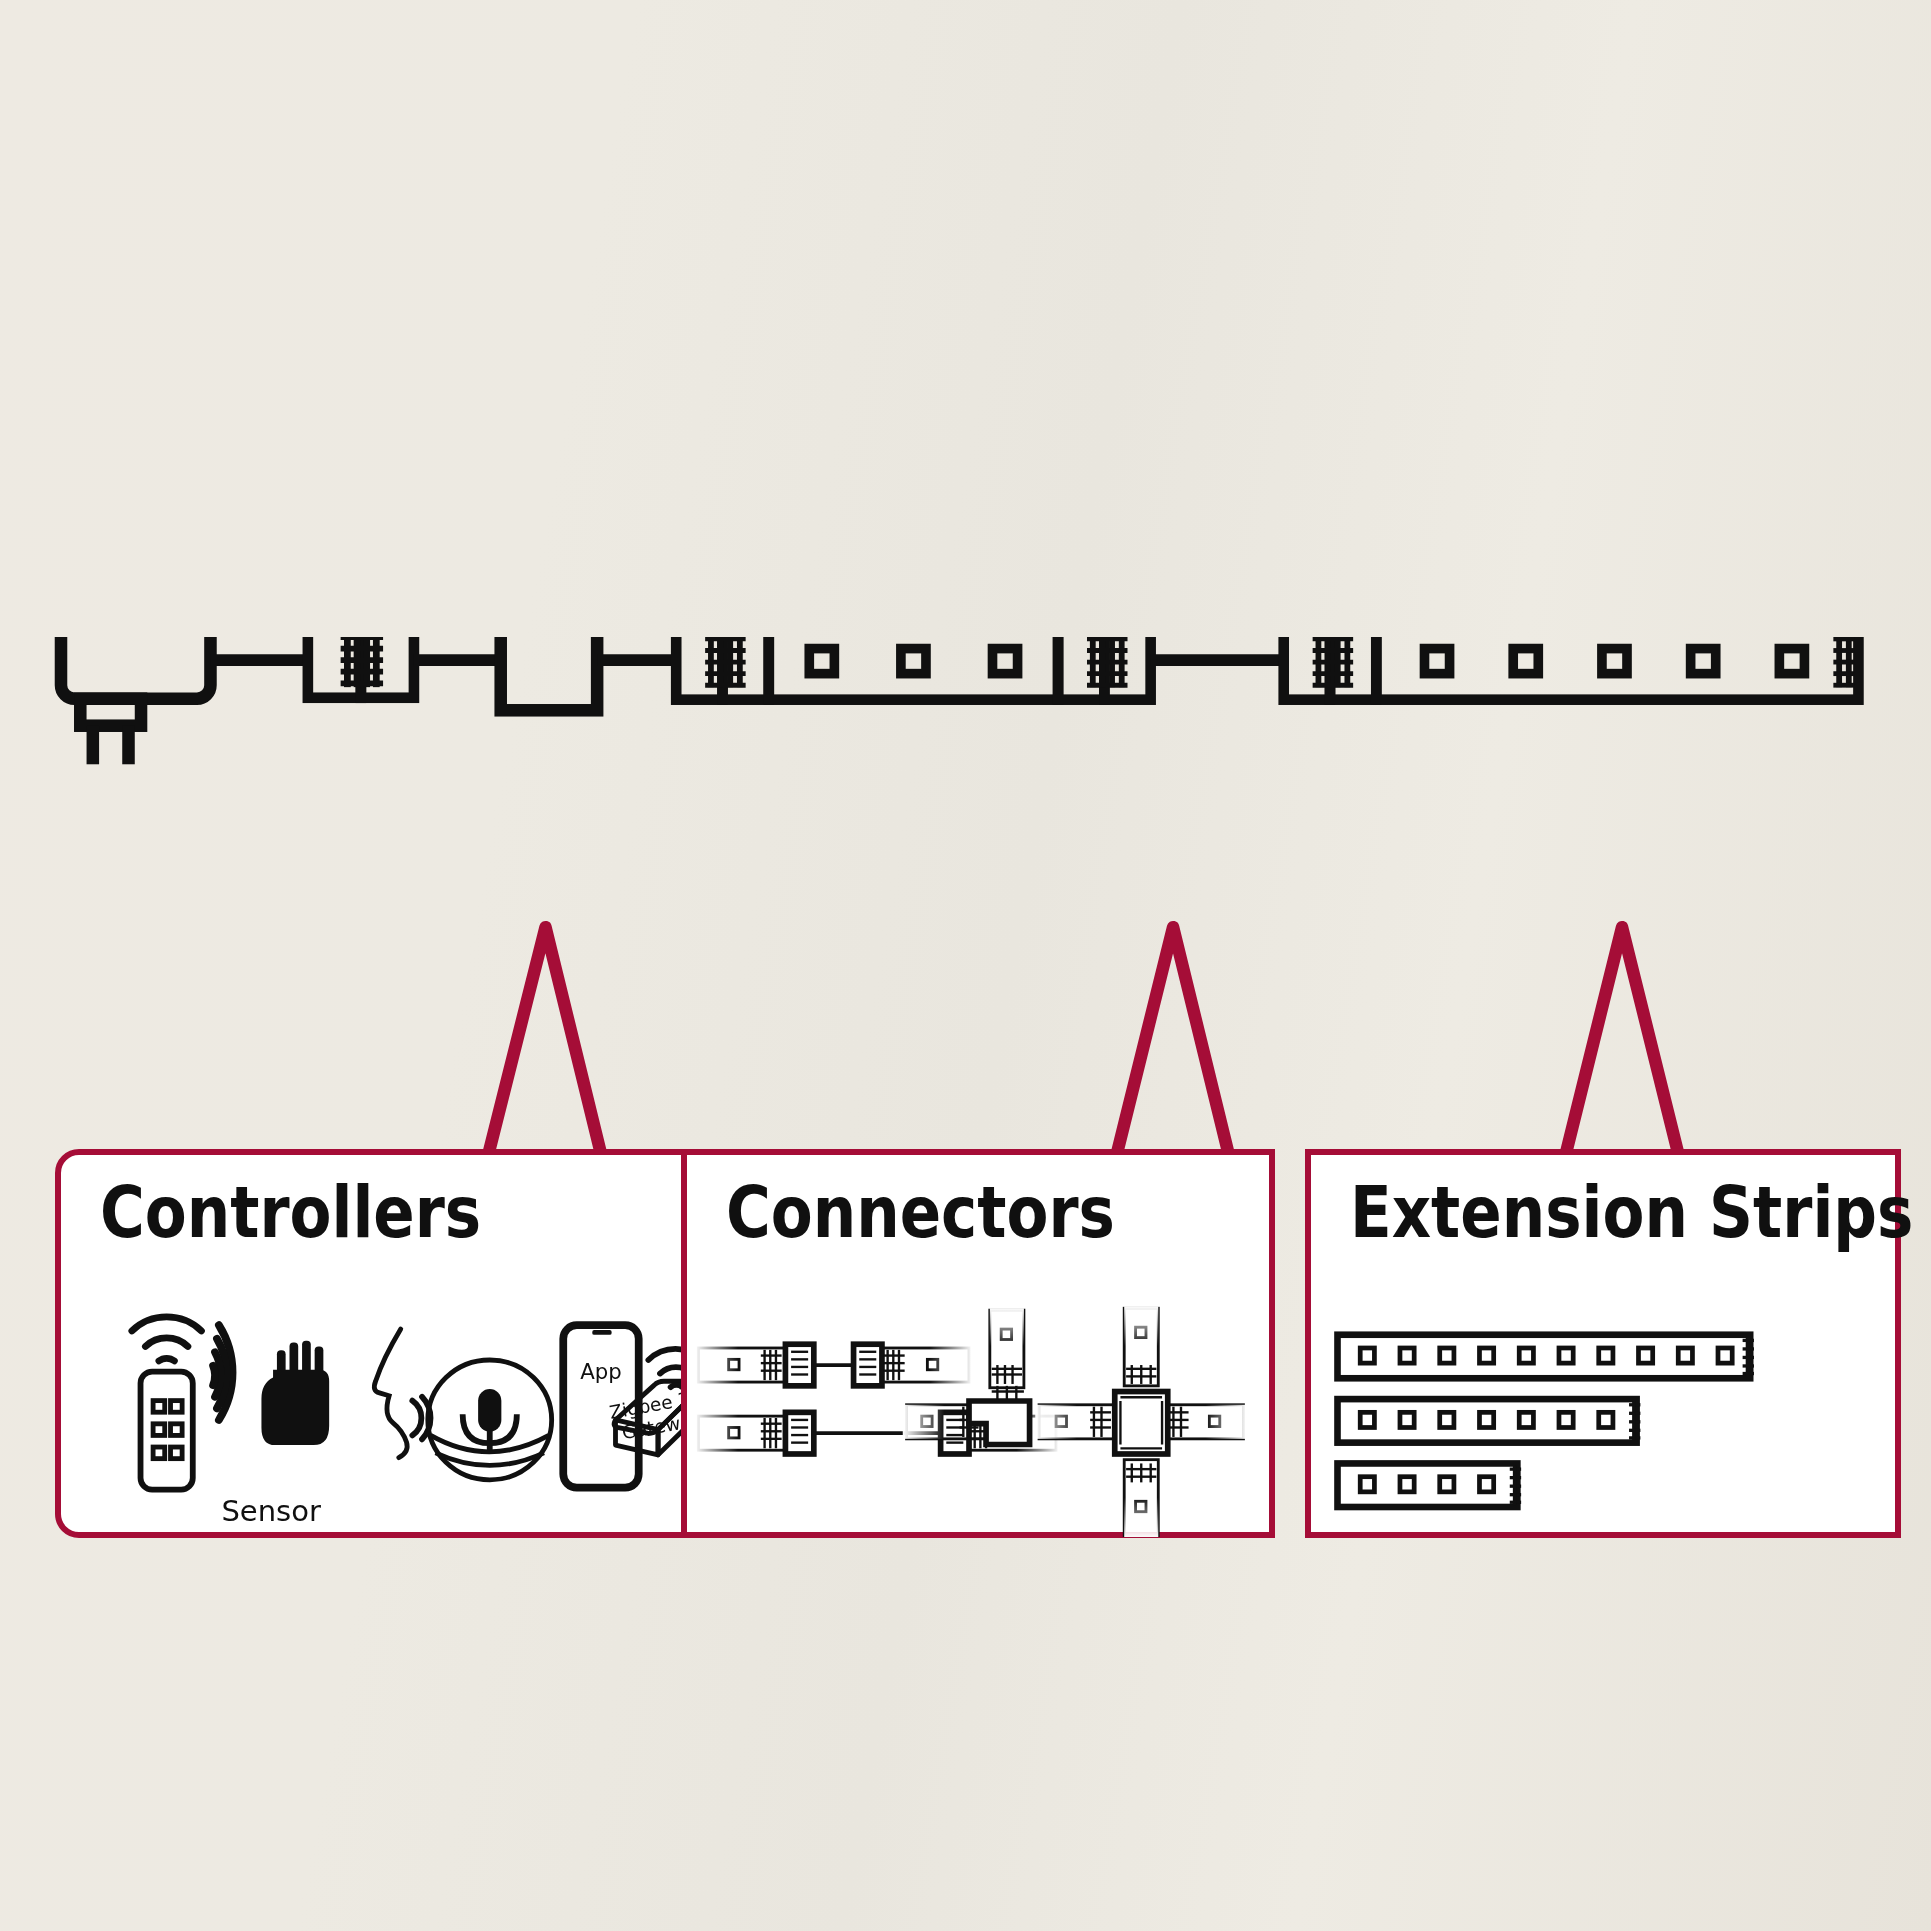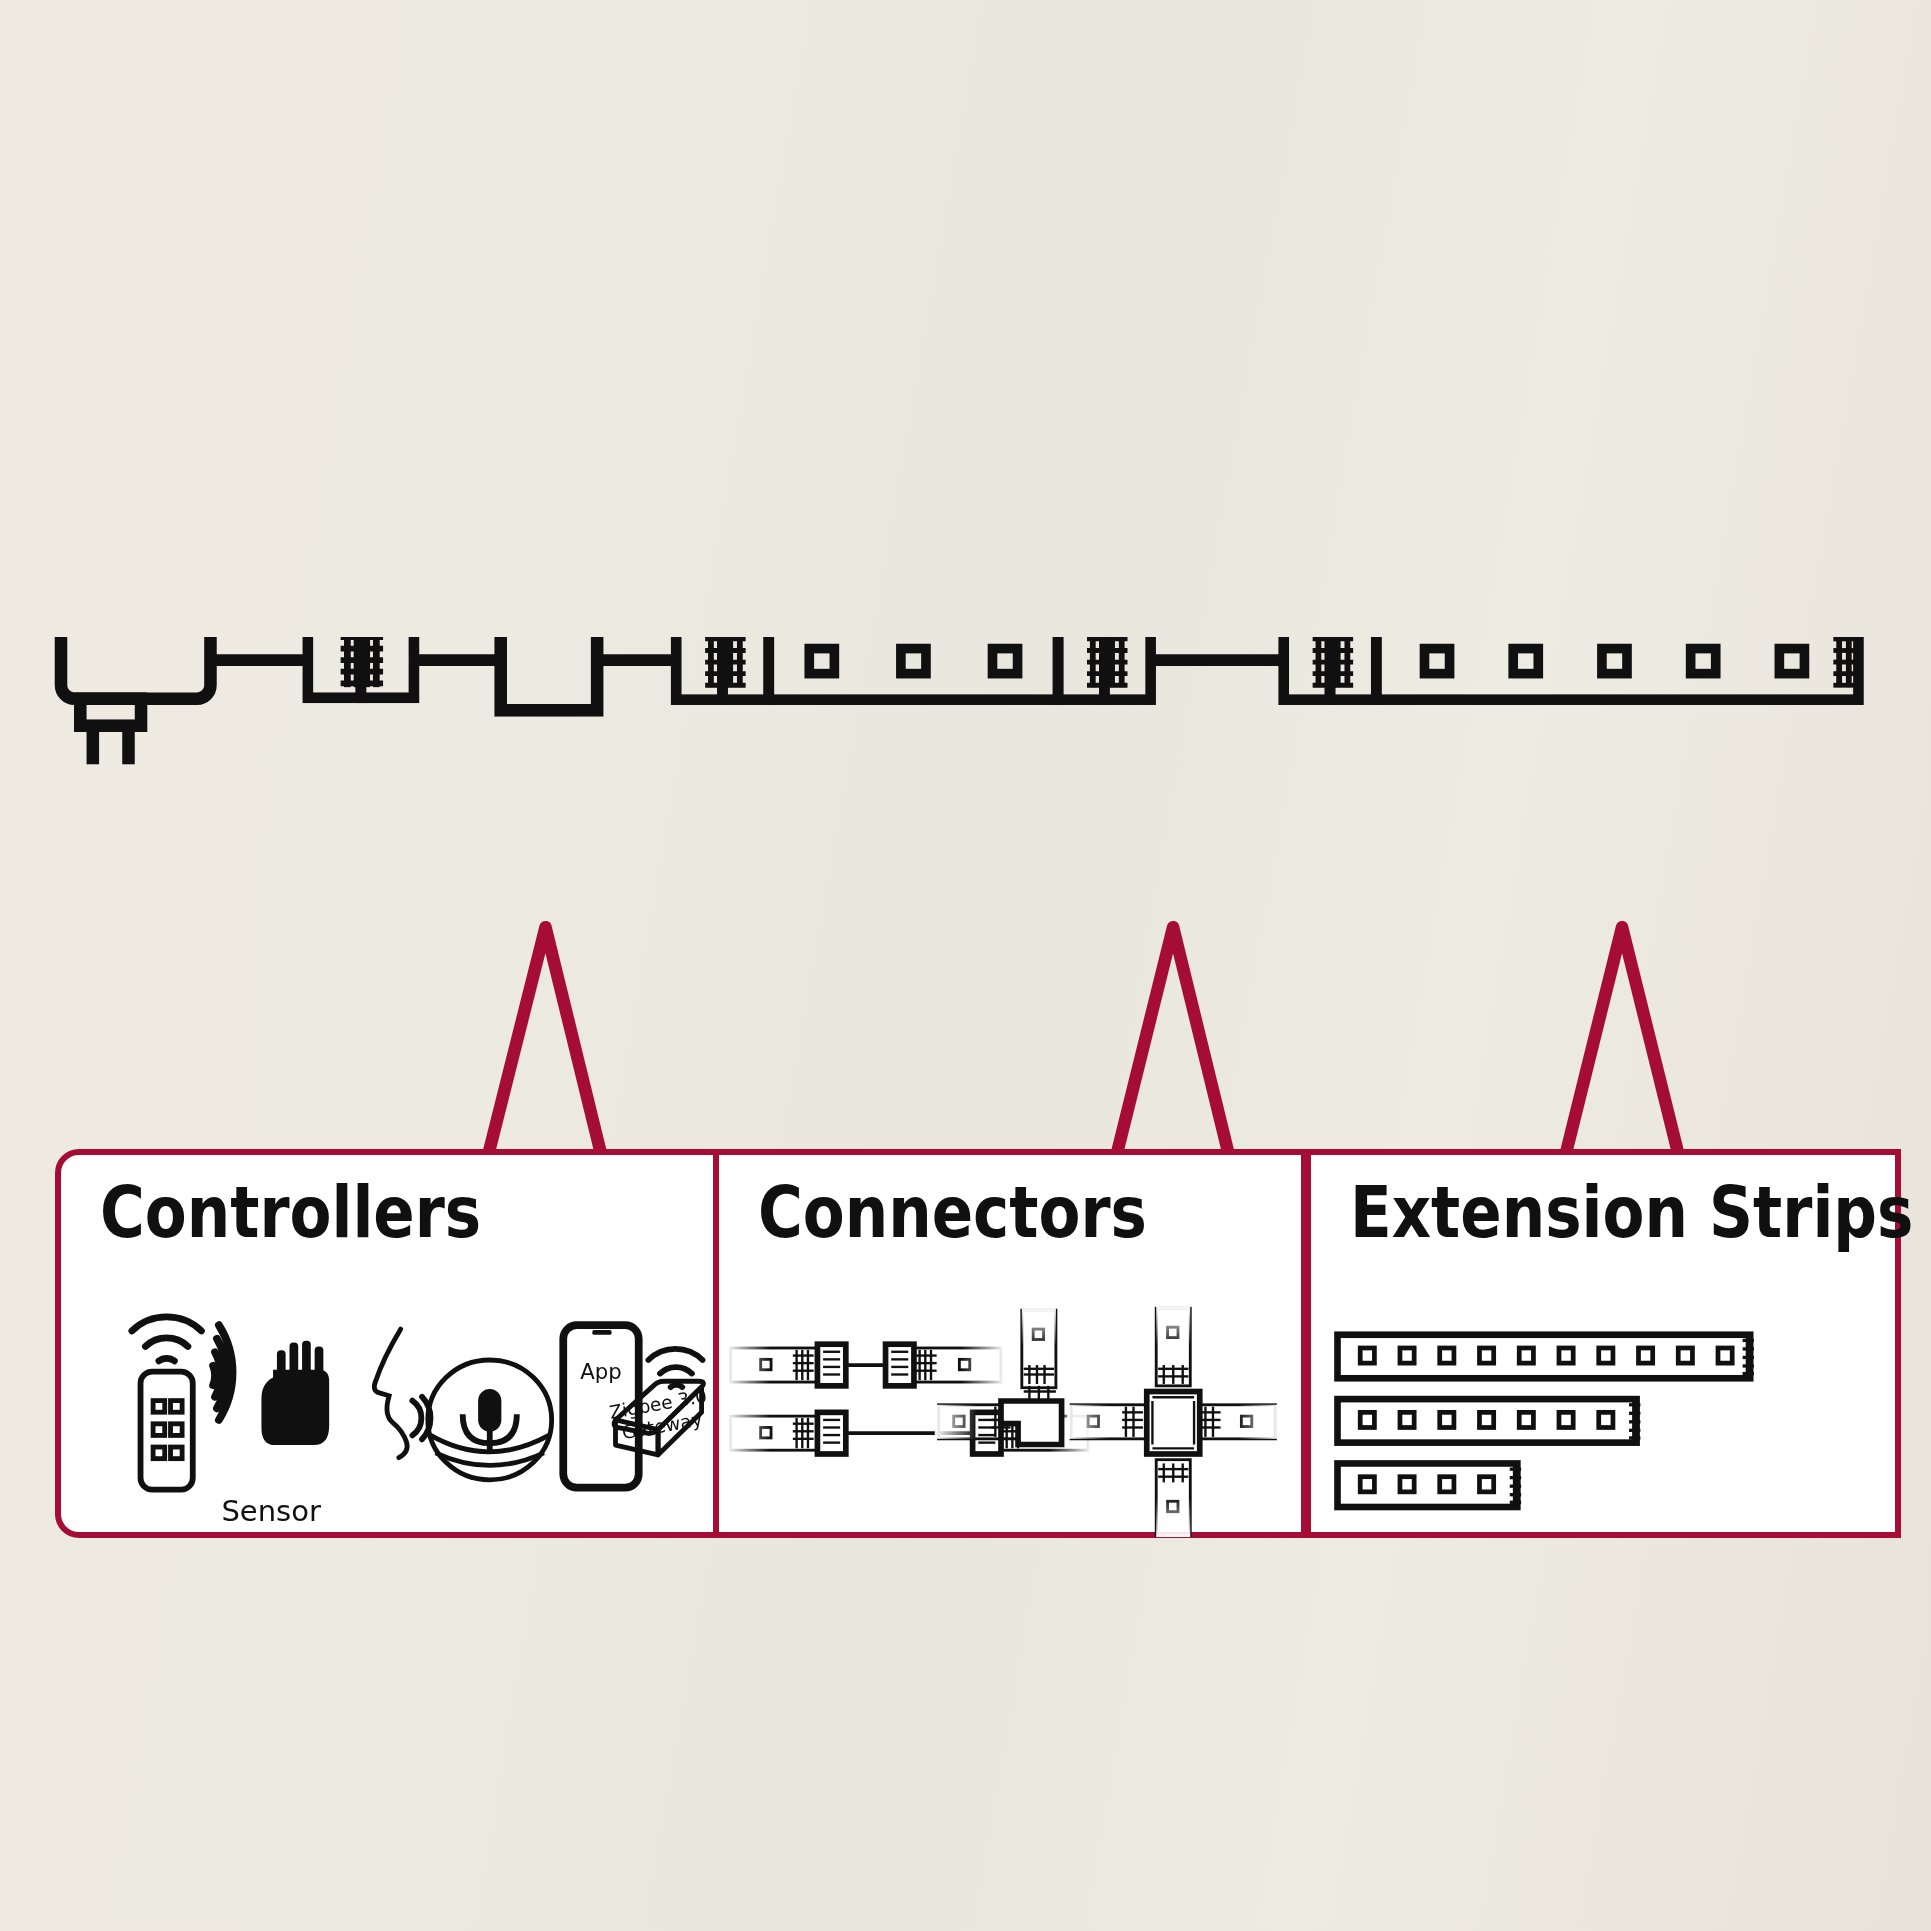--- a/index.html
+++ b/index.html
@@ -39,21 +39,21 @@
   #callouts{position:absolute;left:0;top:898px;width:1931px;height:348px;}
 
   
   .card{
     position:absolute;
     background:#fff;
     border:6.8px solid var(--brand,#a50d37);
     box-sizing:border-box;
   }
   #card-controllers{left:55px;top:1149px;width:706px;height:389px;border-radius:24px;}
-  #card-connectors {left:681px;top:1149px;width:594px;height:389px;margin-left:32px;}
+  #card-connectors {left:681px;top:1149px;width:594px;height:389px;}
   #card-extension  {left:1305px;top:1149px;width:596px;height:389px;}
   .card-title{
     position:absolute;left:39px;top:21px;
     font-family:"DejaVu Sans", sans-serif;
     font-weight:bold;
     font-size:71px;
     color:#101010;
     transform:scaleX(.86);
     transform-origin:left top;
     white-space:nowrap;

